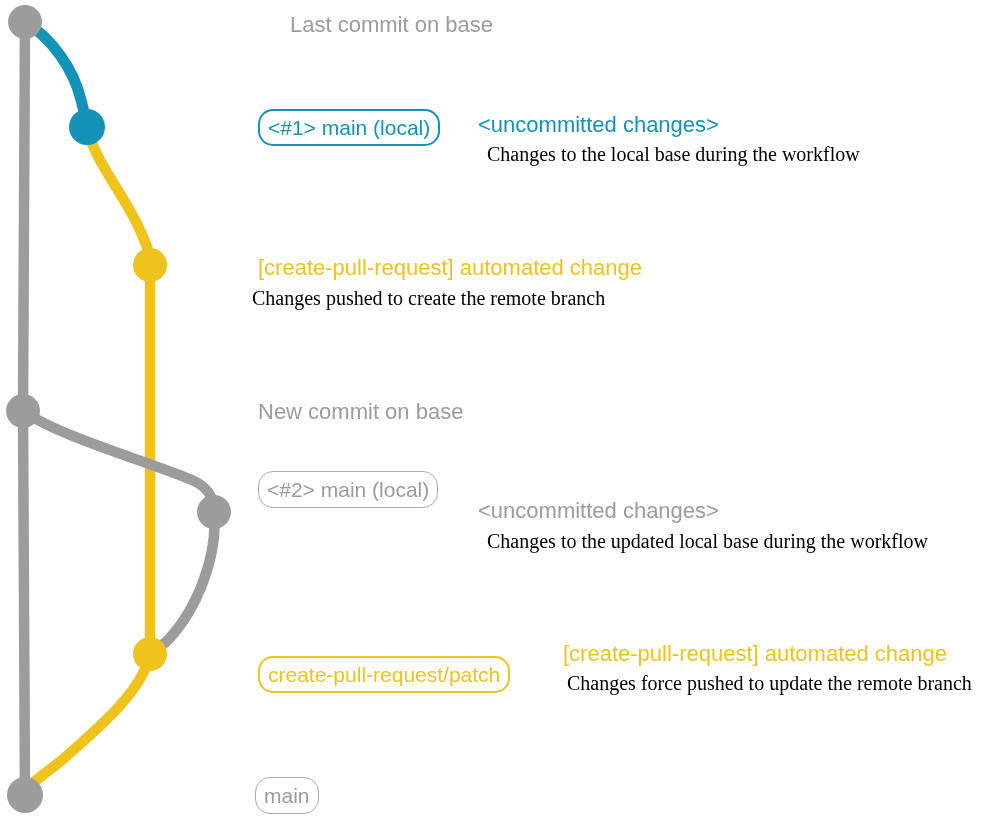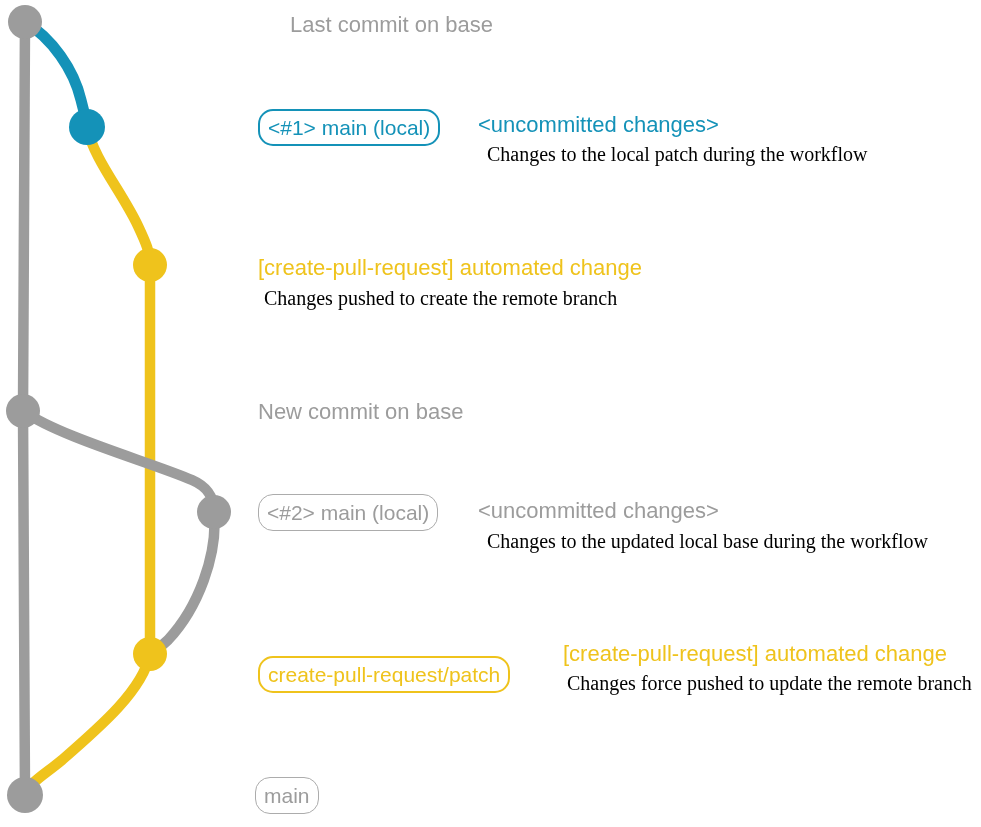--- a/index.html
+++ b/index.html
@@ -77,28 +77,28 @@
     <circle class="node gray" cx="23" cy="411" r="17"></circle>
     <circle class="node gray" cx="214" cy="512" r="17"></circle>
     <circle class="node yellow" cx="150" cy="654" r="17"></circle>
     <circle class="node gray" cx="25" cy="795" r="18"></circle>
   </svg>
 
   <div class="label" style="left:258px;top:12px;margin-left:32px;">Last commit on base</div>
 
   <div class="badge blue" style="left:258px;top:109px;">&lt;#1&gt; main (local)</div>
   <div class="title blue" style="left:478px;top:112px;">&lt;uncommitted changes&gt;</div>
-  <div class="caption" style="left:487px;top:143px;">Changes to the local patch during the workflow</div>
+  <div class="caption" style="left:487px;top:143px;">Changes to the local base during the workflow</div>
 
   <div class="title yellow" style="left:258px;top:255px;">[create-pull-request] automated change</div>
-  <div class="caption" style="left:264px;top:287px;">Changes pushed to create the remote branch</div>
+  <div class="caption" style="left:252px;top:287px;">Changes pushed to create the remote branch</div>
 
   <div class="label" style="left:258px;top:399px;">New commit on base</div>
 
-  <div class="badge gray" style="left:258px;top:494px;text-align:right;">&lt;#2&gt; main (local)</div>
+  <div class="badge gray" style="left:258px;top:471px;text-align:right;">&lt;#2&gt; main (local)</div>
   <div class="title gray" style="left:478px;top:498px;">&lt;uncommitted changes&gt;</div>
   <div class="caption" style="left:487px;top:530px;">Changes to the updated local base during the workflow</div>
 
   <div class="badge yellow" style="left:258px;top:636px;">create-pull-request/patch</div>
   <div class="title yellow" style="left:563px;top:641px;">[create-pull-request] automated change</div>
   <div class="caption" style="left:567px;top:672px;">Changes force pushed to update the remote branch</div>
 
   <div class="badge gray" style="left:255px;top:777px;">main</div>
 
 </div>

